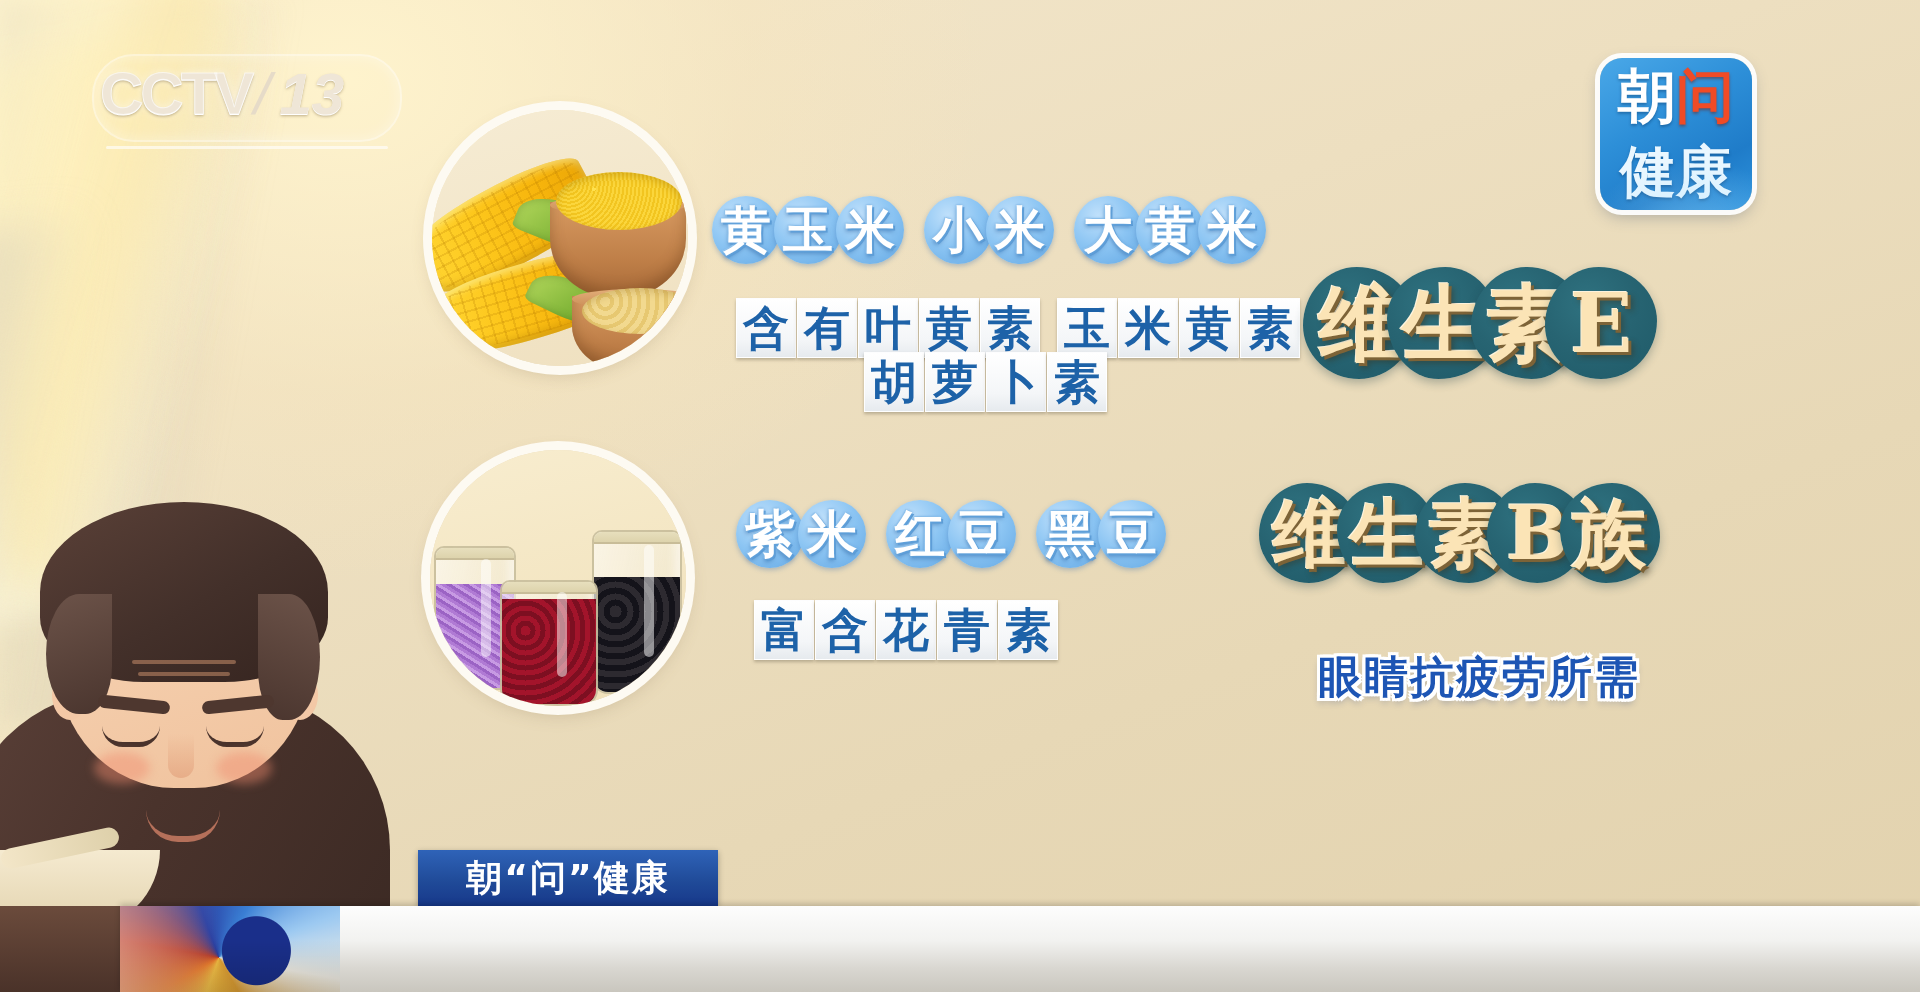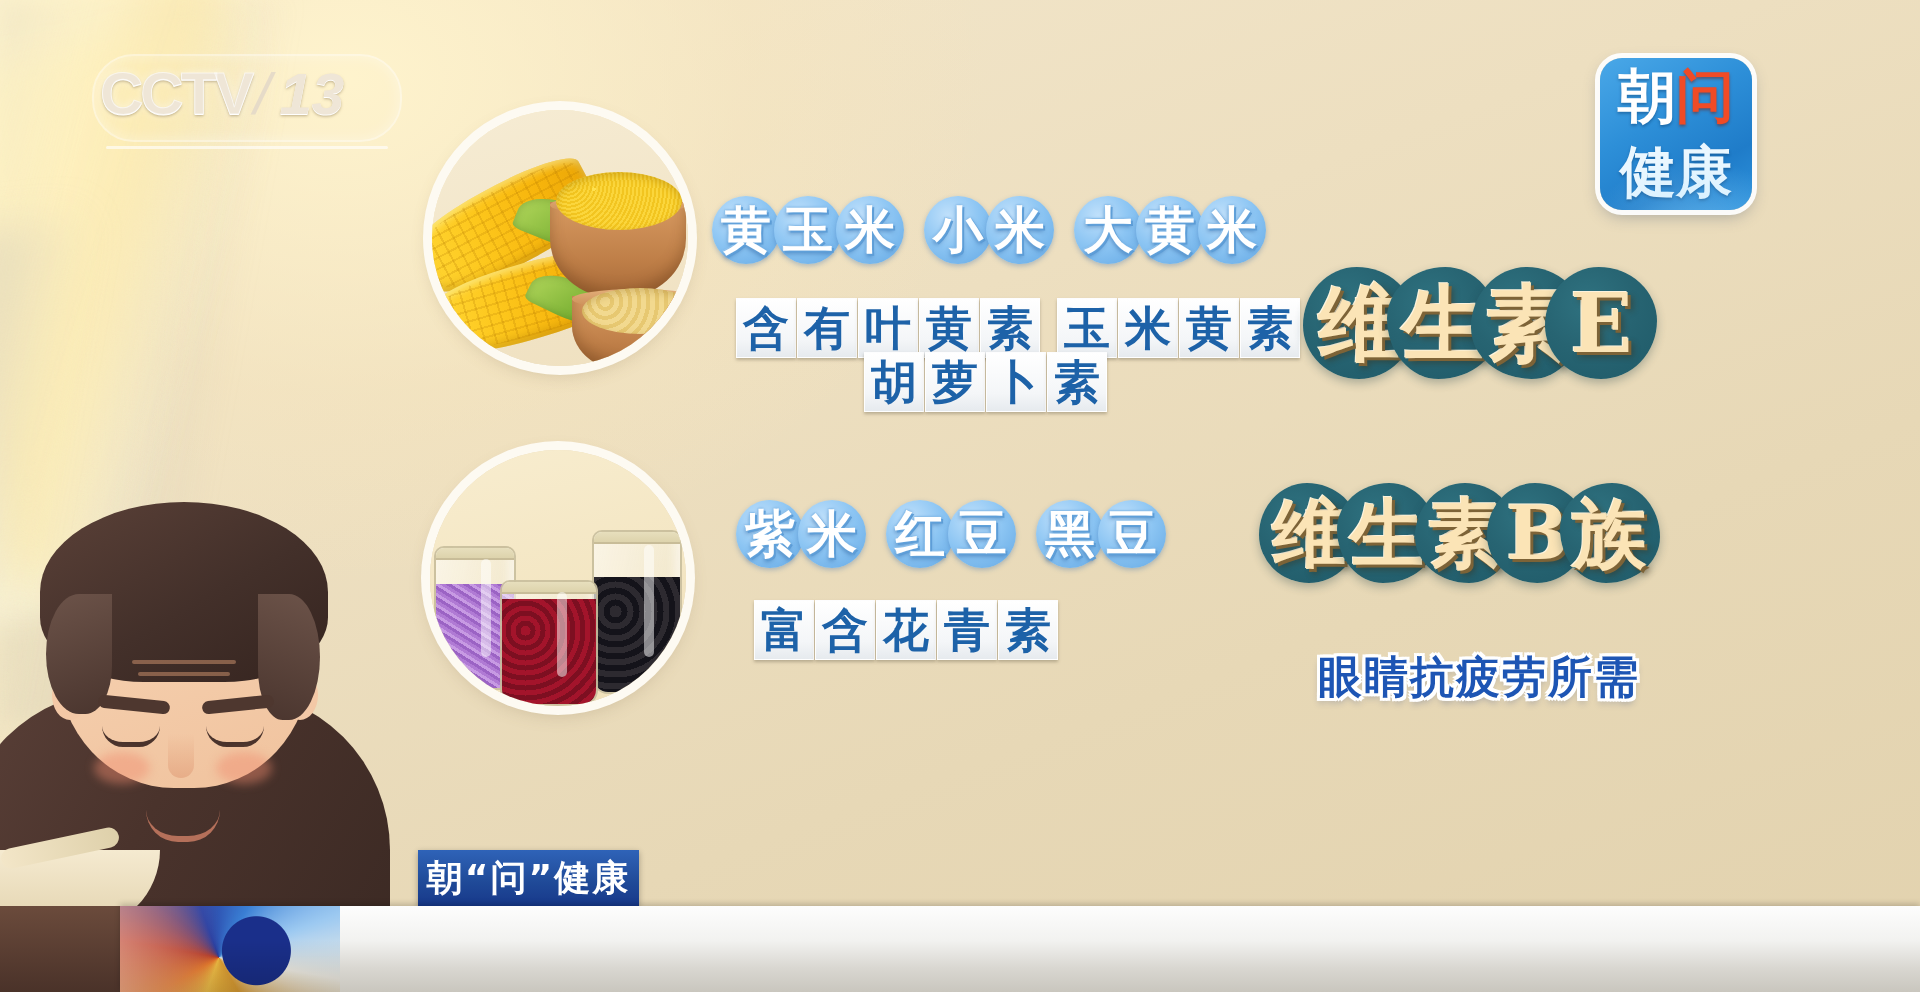--- a/index.html
+++ b/index.html
@@ -190,21 +190,21 @@
   .p-wrinkle{position:absolute;height:4px;border-radius:3px;background:rgba(196,140,105,.55);}
   .w1{left:142px;top:140px;width:104px;}
   .w2{left:148px;top:152px;width:92px;}
   .p-spoon{position:absolute;left:10px;top:318px;width:120px;height:20px;border-radius:10px;
     background:linear-gradient(90deg,#f3e6c8,#ded0aa);transform:rotate(-12deg);}
   .p-bowl{position:absolute;left:-40px;top:330px;width:210px;height:80px;border-radius:0 0 110px 110px;
     background:linear-gradient(180deg,#f5ead0,#e2d3ae);}
 
   
   #l3-tag{
-    position:absolute;left:418px;top:850px;width:221px;height:56px;
+    position:absolute;left:418px;top:850px;width:300px;height:56px;
     background:linear-gradient(180deg,#2f63b8 0%,#204b99 55%,#17388a 100%);
     display:flex;align-items:center;justify-content:center;
     box-shadow:0 2px 6px rgba(0,0,0,.3);
   }
   #l3-tag span{font-family:"DejaVu Sans","Liberation Sans",sans-serif;font-weight:700;font-size:36px;color:#fff;letter-spacing:2px;}
 
   #l3-bar{
     position:absolute;left:120px;top:906px;width:1800px;height:86px;
     background:linear-gradient(180deg,#fdfdfd 0%,#f2f2f0 40%,#d9d7d1 72%,#c9c6be 100%);
     box-shadow:0 -2px 6px rgba(0,0,0,.2);

